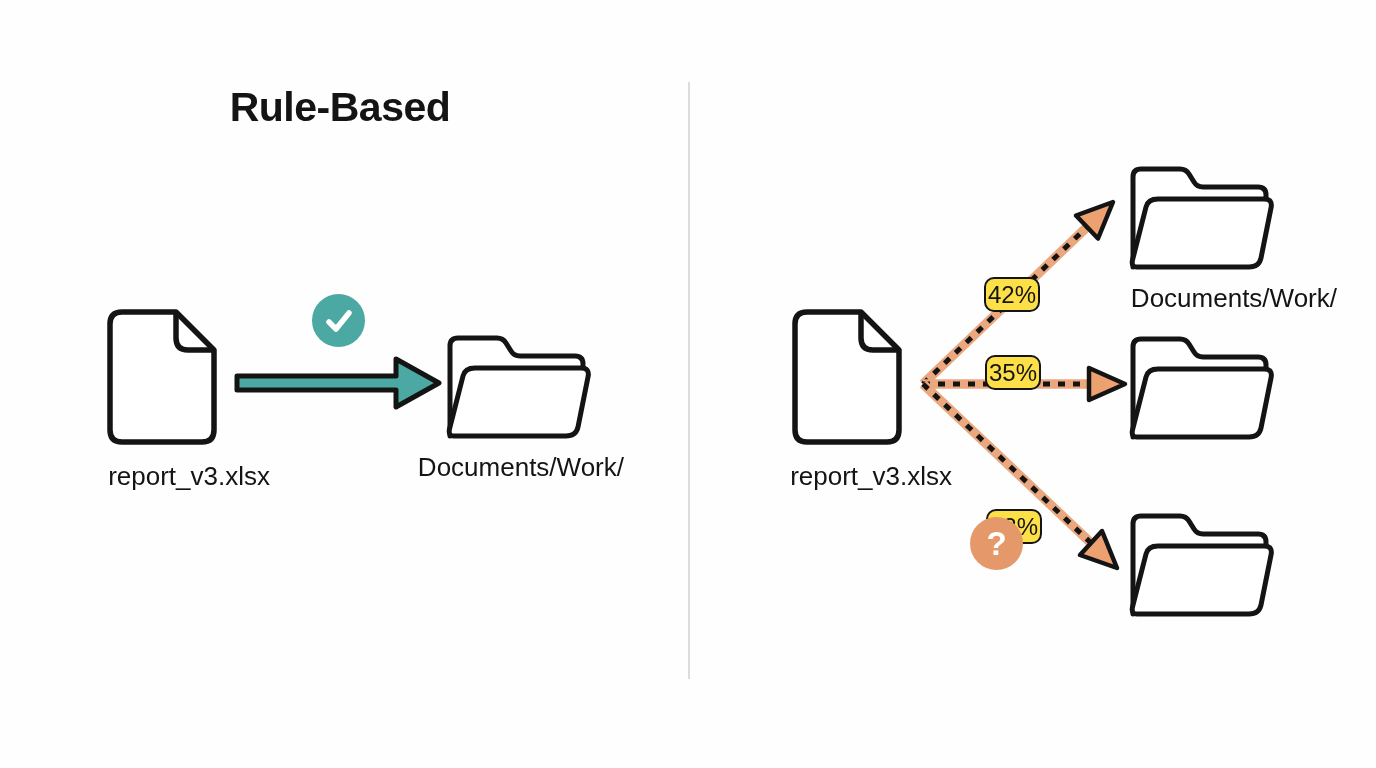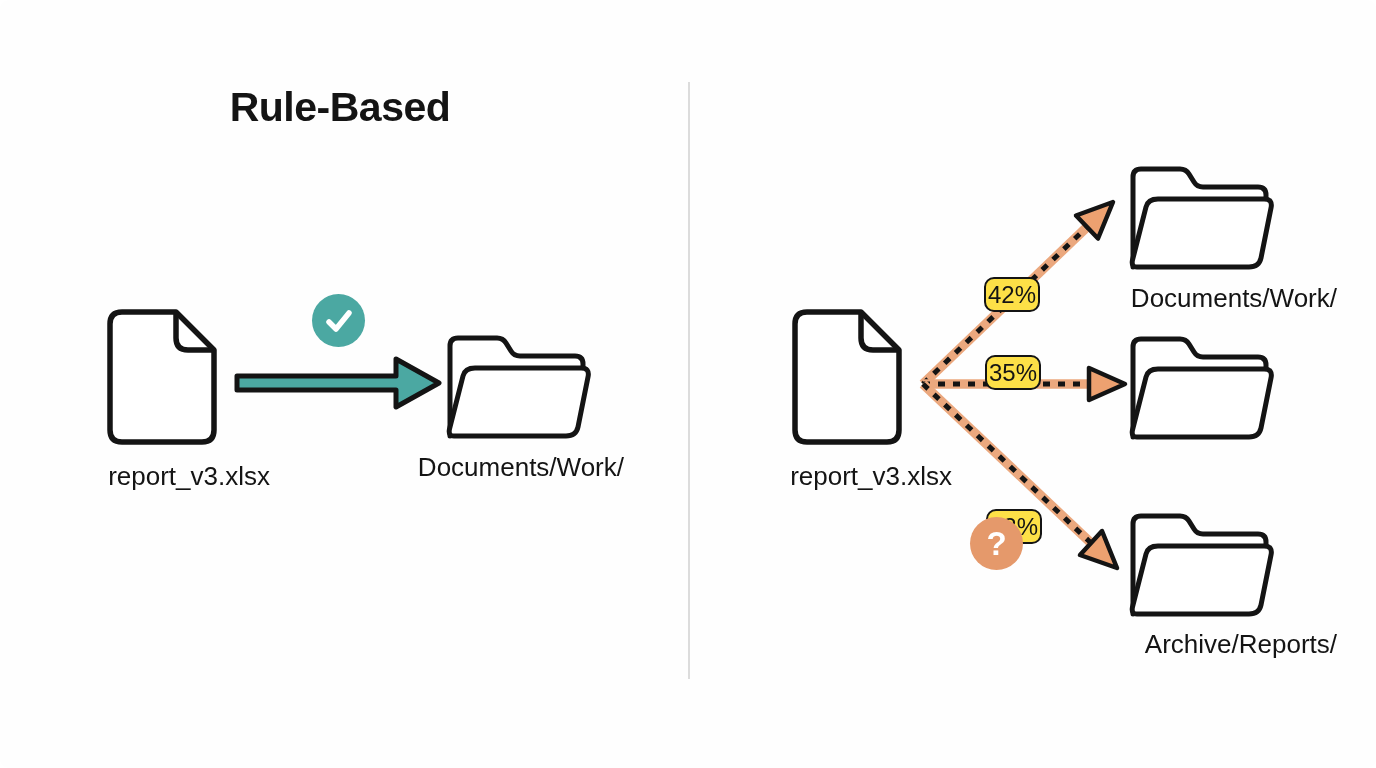--- a/index.html
+++ b/index.html
@@ -104,15 +104,14 @@
 
   <svg class="abs" style="left:1128px;top:331px;" width="148" height="112" viewBox="0 0 148 112">
     <path d="M5 106 V16 Q5 8 13 8 H52 Q58 8 61 13 L66 21 Q69 26 75 26 H130 Q138 26 138 34 V42" fill="#ffffff" stroke="#141414" stroke-width="5" stroke-linejoin="round" stroke-linecap="round"></path>
     <path d="M30 38 H136 Q145 38 143 47 L133 97 Q131 106 121 106 H9 Q3 106 4.5 99 L18 46 Q20 38 30 38 Z" fill="#ffffff" stroke="#141414" stroke-width="5" stroke-linejoin="round"></path>
   </svg>
 
   <svg class="abs" style="left:1128px;top:508px;" width="148" height="112" viewBox="0 0 148 112">
     <path d="M5 106 V16 Q5 8 13 8 H52 Q58 8 61 13 L66 21 Q69 26 75 26 H130 Q138 26 138 34 V42" fill="#ffffff" stroke="#141414" stroke-width="5" stroke-linejoin="round" stroke-linecap="round"></path>
     <path d="M30 38 H136 Q145 38 143 47 L133 97 Q131 106 121 106 H9 Q3 106 4.5 99 L18 46 Q20 38 30 38 Z" fill="#ffffff" stroke="#141414" stroke-width="5" stroke-linejoin="round"></path>
   </svg>
-  <div class="label" style="left:1057px;top:629px;width:280px;">Archive/Reports/</div>
 
 </div>
 
 </body></html>

